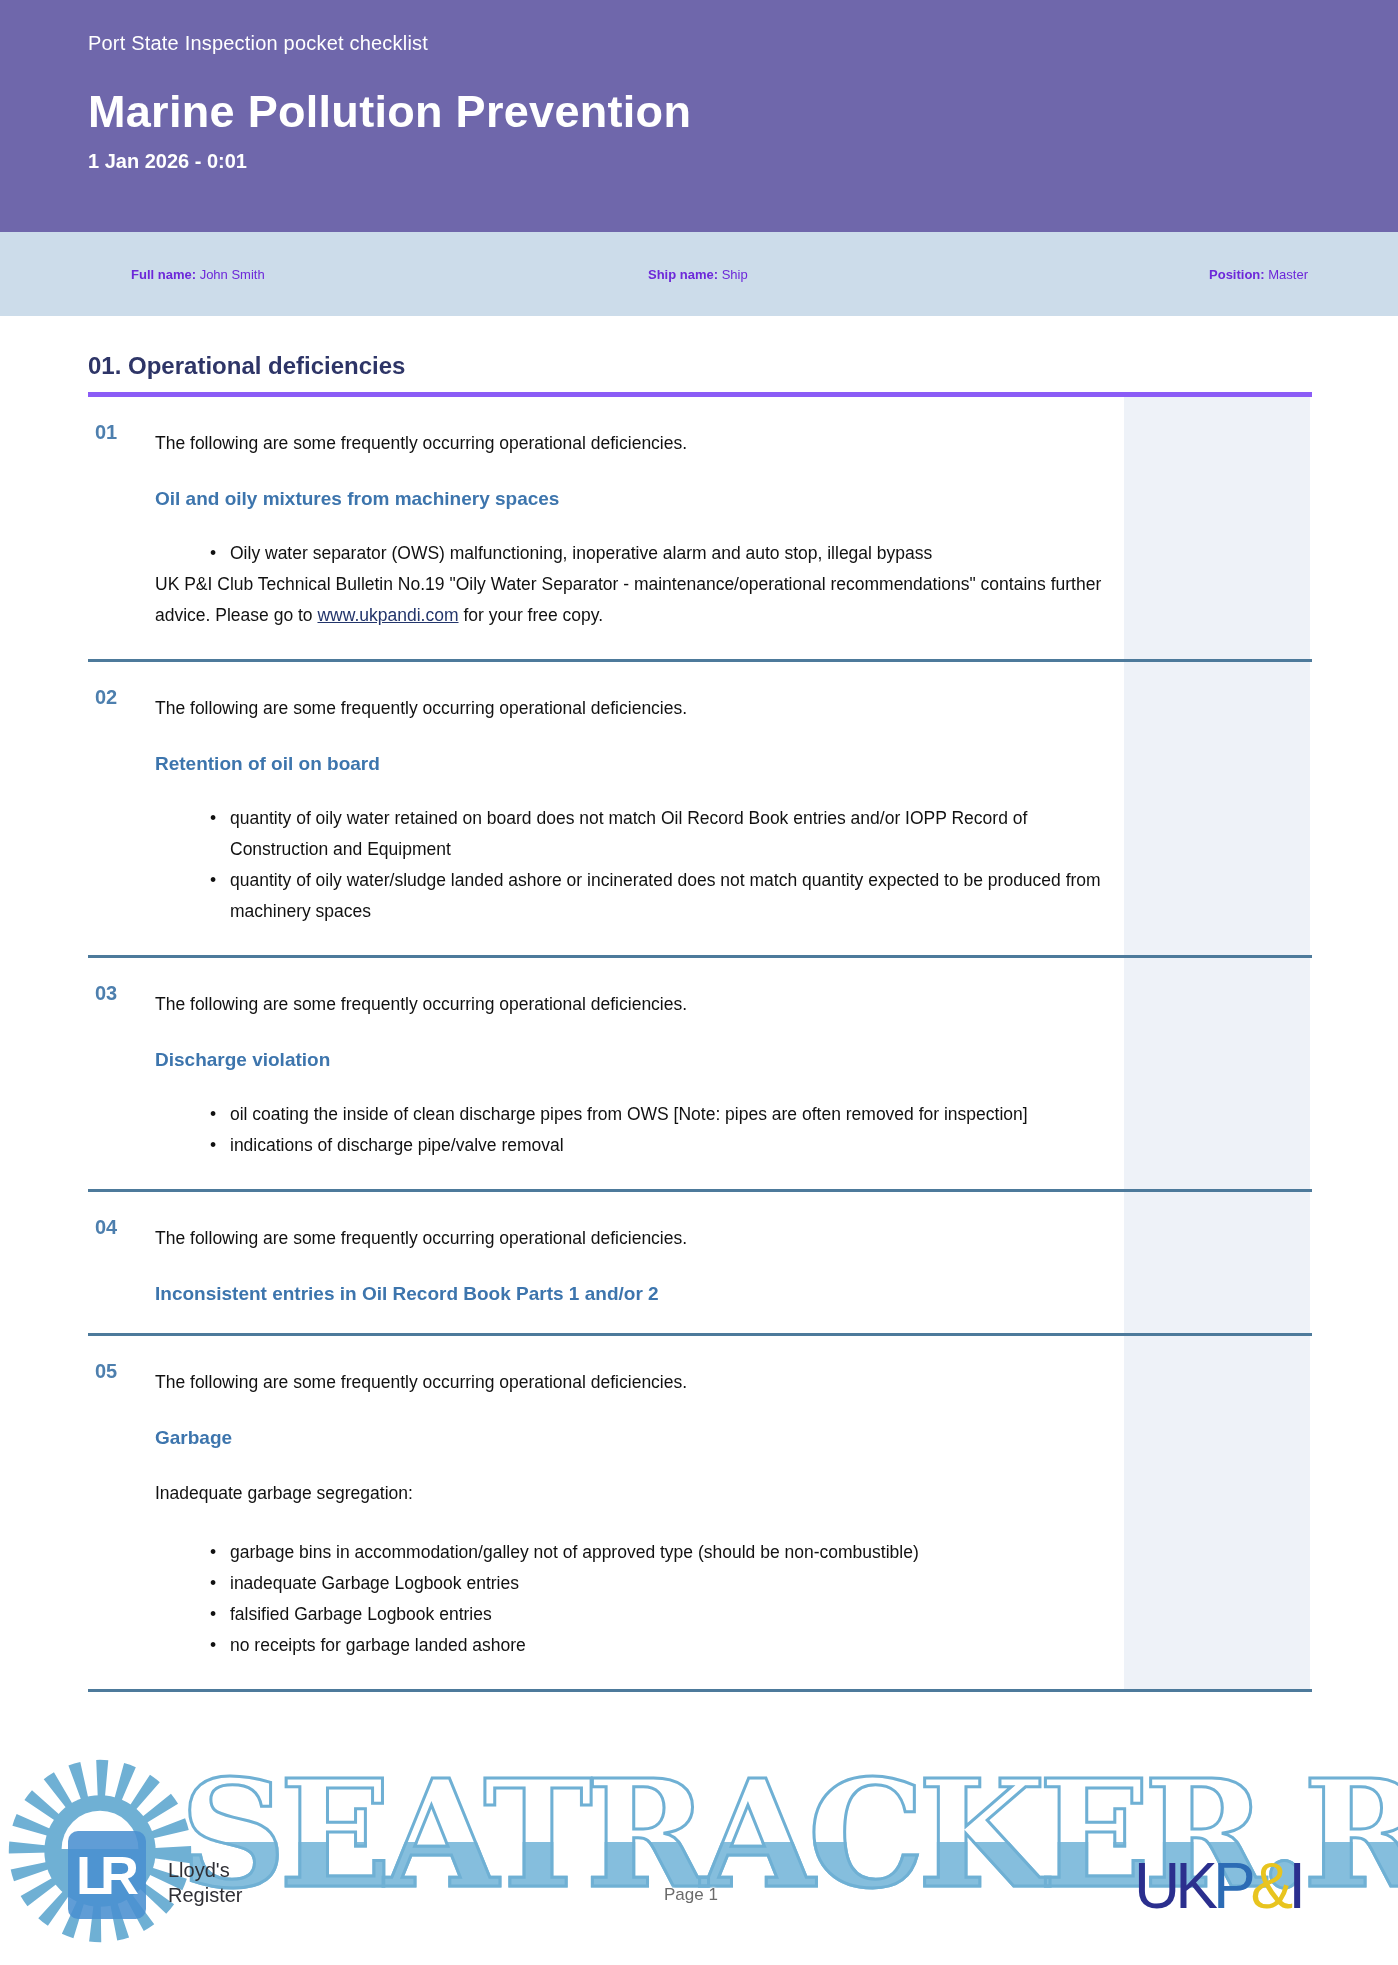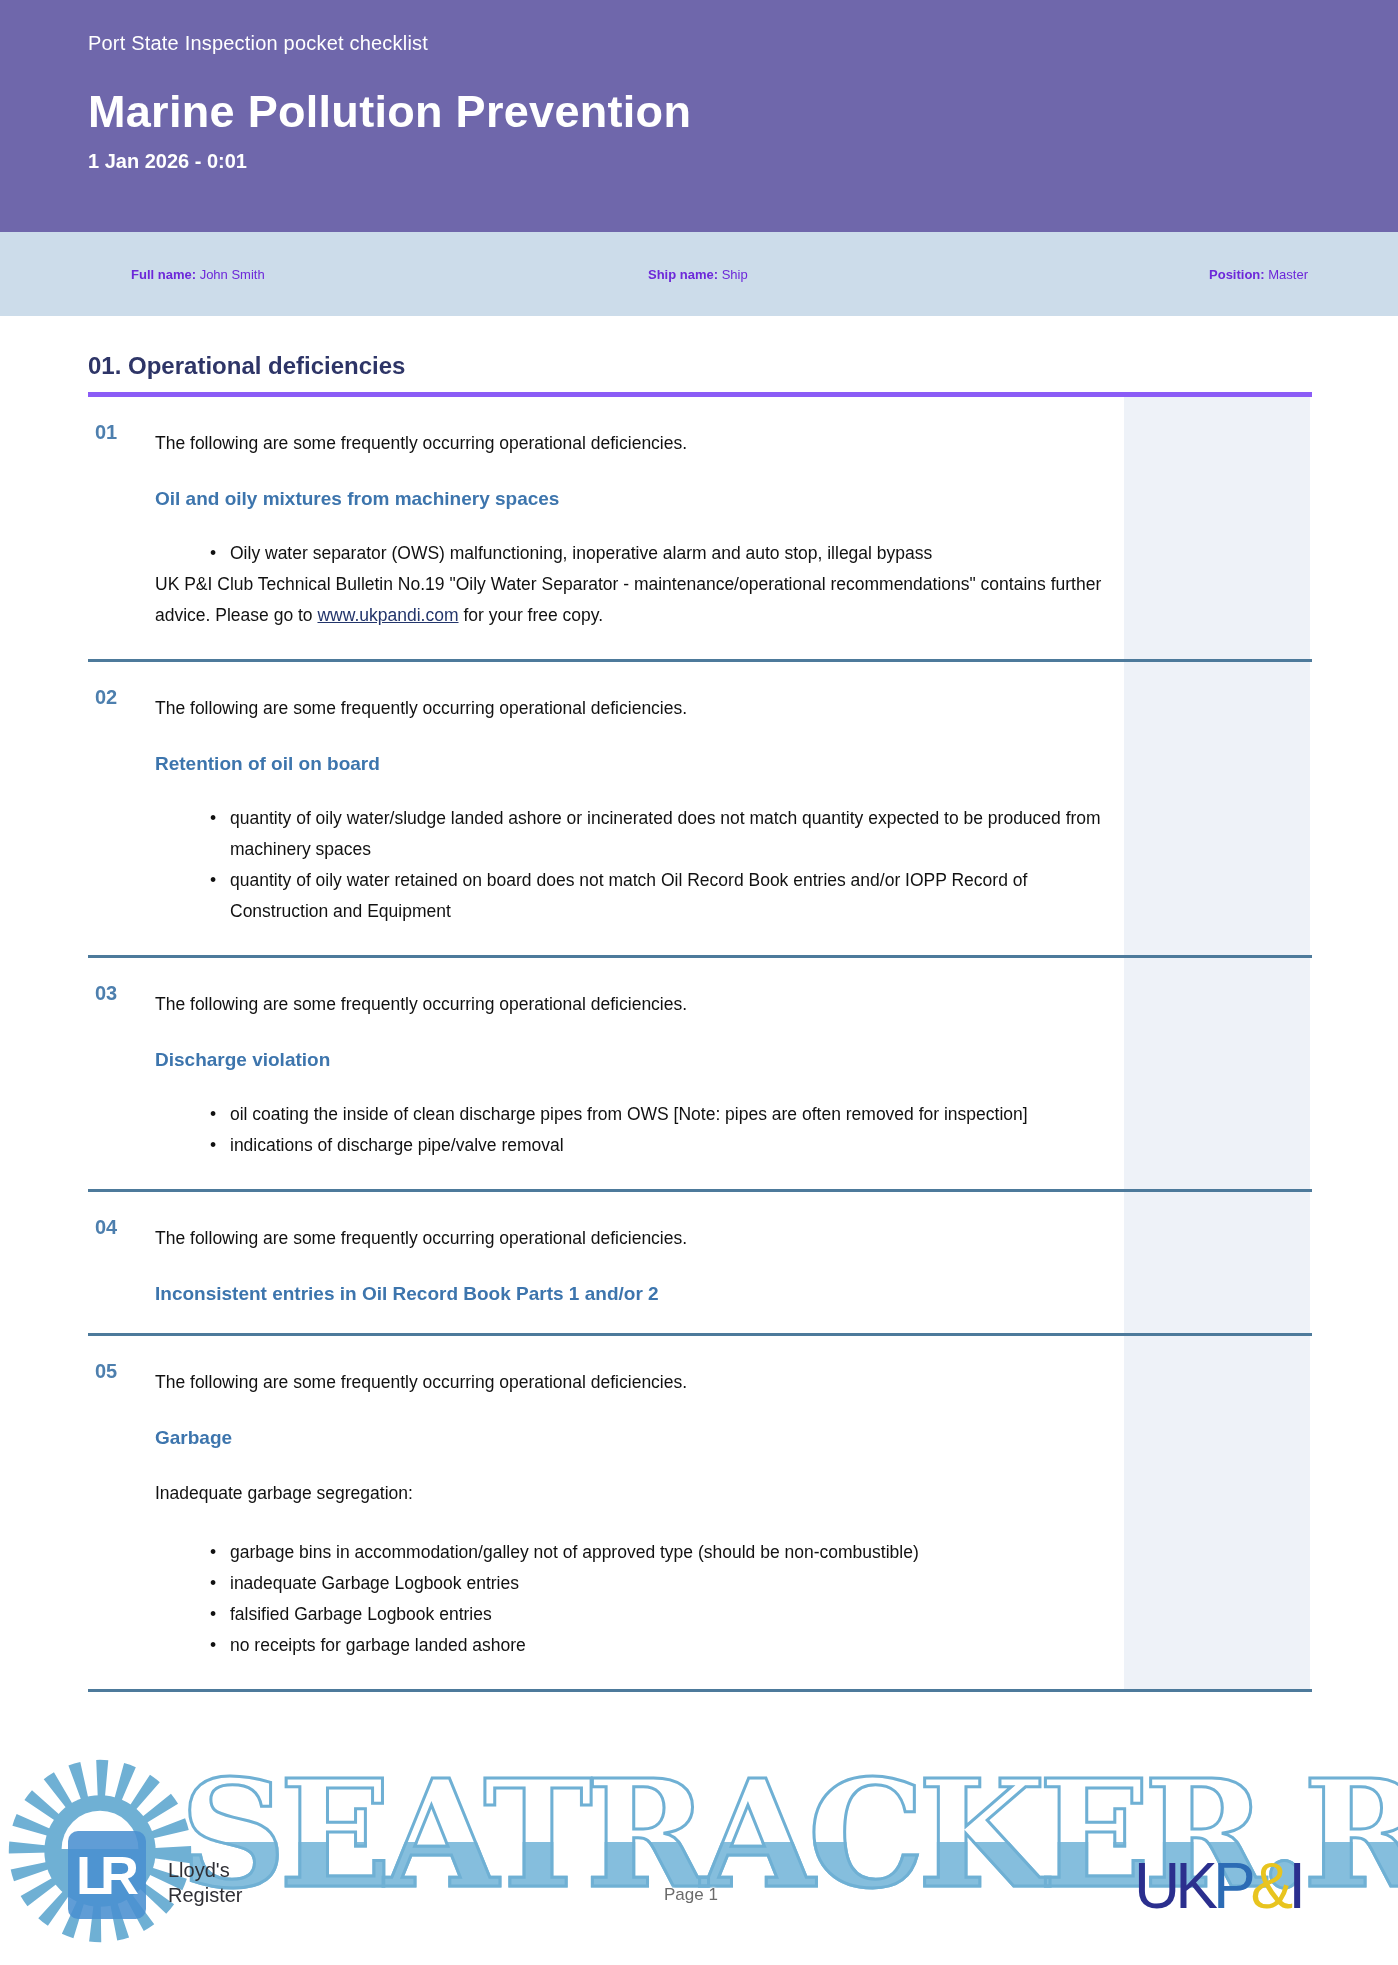--- a/index.html
+++ b/index.html
@@ -118,22 +118,22 @@
           <p class="notes"><span>UK P&amp;I Club Technical Bulletin No.19 "Oily Water Separator - maintenance/operational recommendations" contains further advice. Please go to </span><a>www.ukpandi.com</a><span> for your free copy.</span></p>
         </div>
       </article>
 
       <article class="item">
         <div class="item-number">02</div>
         <div class="item-body">
           <p class="intro">The following are some frequently occurring operational deficiencies.</p>
           <h3 class="subhead">Retention of oil on board</h3>
           <ul class="bullets">
+            <li>quantity of oily water retained on board does not match Oil Record Book entries and/or IOPP Record of Construction and Equipment</li>
             <li>quantity of oily water/sludge landed ashore or incinerated does not match quantity expected to be produced from machinery spaces</li>
-            <li>quantity of oily water retained on board does not match Oil Record Book entries and/or IOPP Record of Construction and Equipment</li>
           </ul>
         </div>
       </article>
 
       <article class="item">
         <div class="item-number">03</div>
         <div class="item-body">
           <p class="intro">The following are some frequently occurring operational deficiencies.</p>
           <h3 class="subhead">Discharge violation</h3>
           <ul class="bullets">

